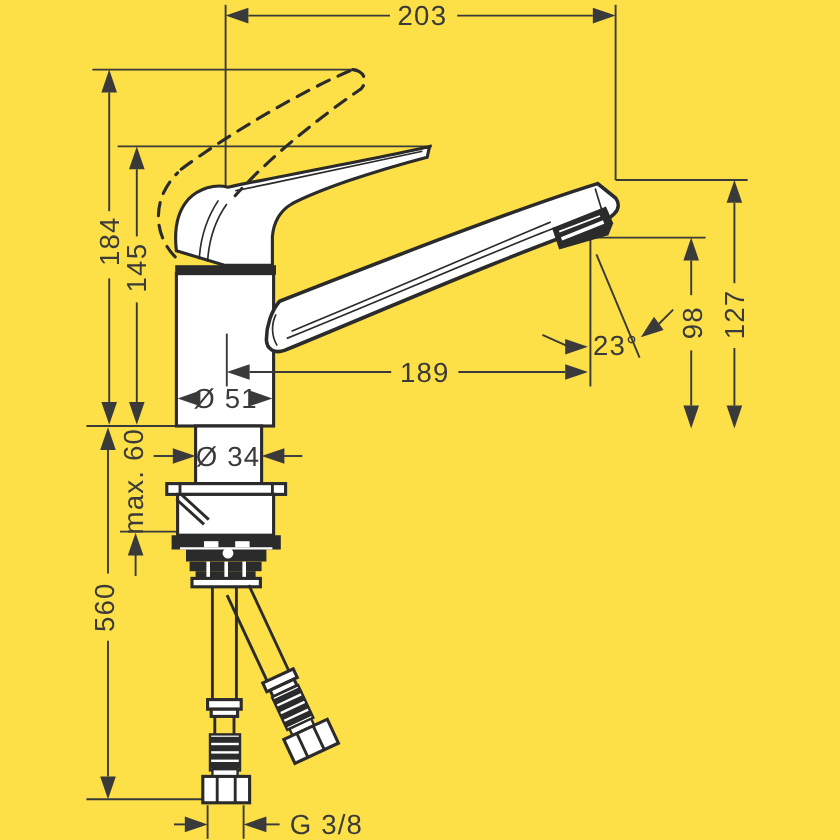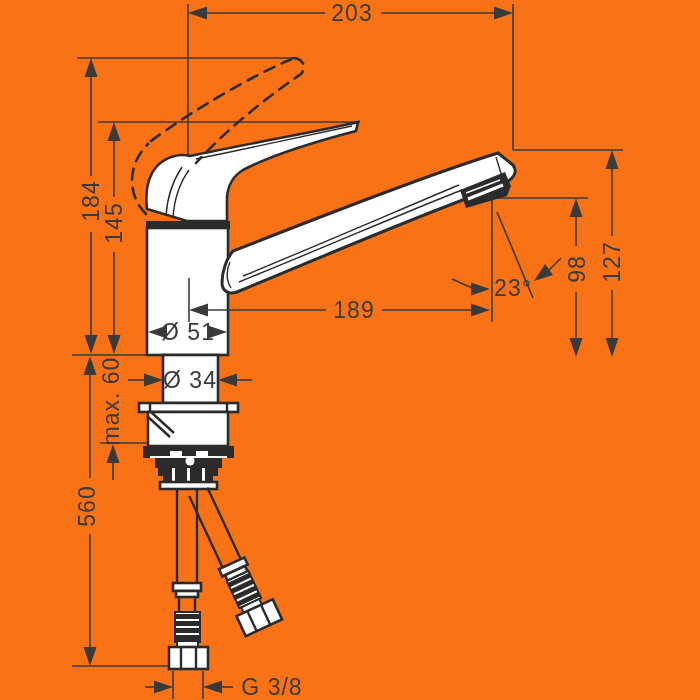--- a/index.html
+++ b/index.html
@@ -1,16 +1,16 @@
 <!DOCTYPE html>
 <html><head>
 <meta charset="utf-8">
 <style>
   html,body{margin:0;padding:0;background:#fff;}
-  .canvas{width:700px;height:700px;position:relative;background:#f97316;overflow:hidden;}
+  .canvas{width:700px;height:700px;position:relative;background:#fde047;overflow:hidden;}
   svg{display:block;}
   text{font-family:"Liberation Sans","DejaVu Sans",sans-serif;fill:#3a3a3a;font-size:23px;letter-spacing:1px;}
   .dim{stroke:#3a3a3a;stroke-width:1.6;fill:none;}
   .arr{fill:#3a3a3a;stroke:none;}
   .obj{stroke:#2b2b2b;stroke-width:2.6;fill:#fff;}
   .objthick{stroke:#2b2b2b;stroke-width:3;fill:#fff;}
   .objline{stroke:#2b2b2b;stroke-width:2.4;fill:none;}
   .thin{stroke:#2b2b2b;stroke-width:1.4;fill:none;}
   .dark{fill:#2b2b2b;stroke:none;}
   .dashed{stroke:#2b2b2b;stroke-width:2.6;fill:none;stroke-dasharray:11 8;stroke-linecap:round;}

